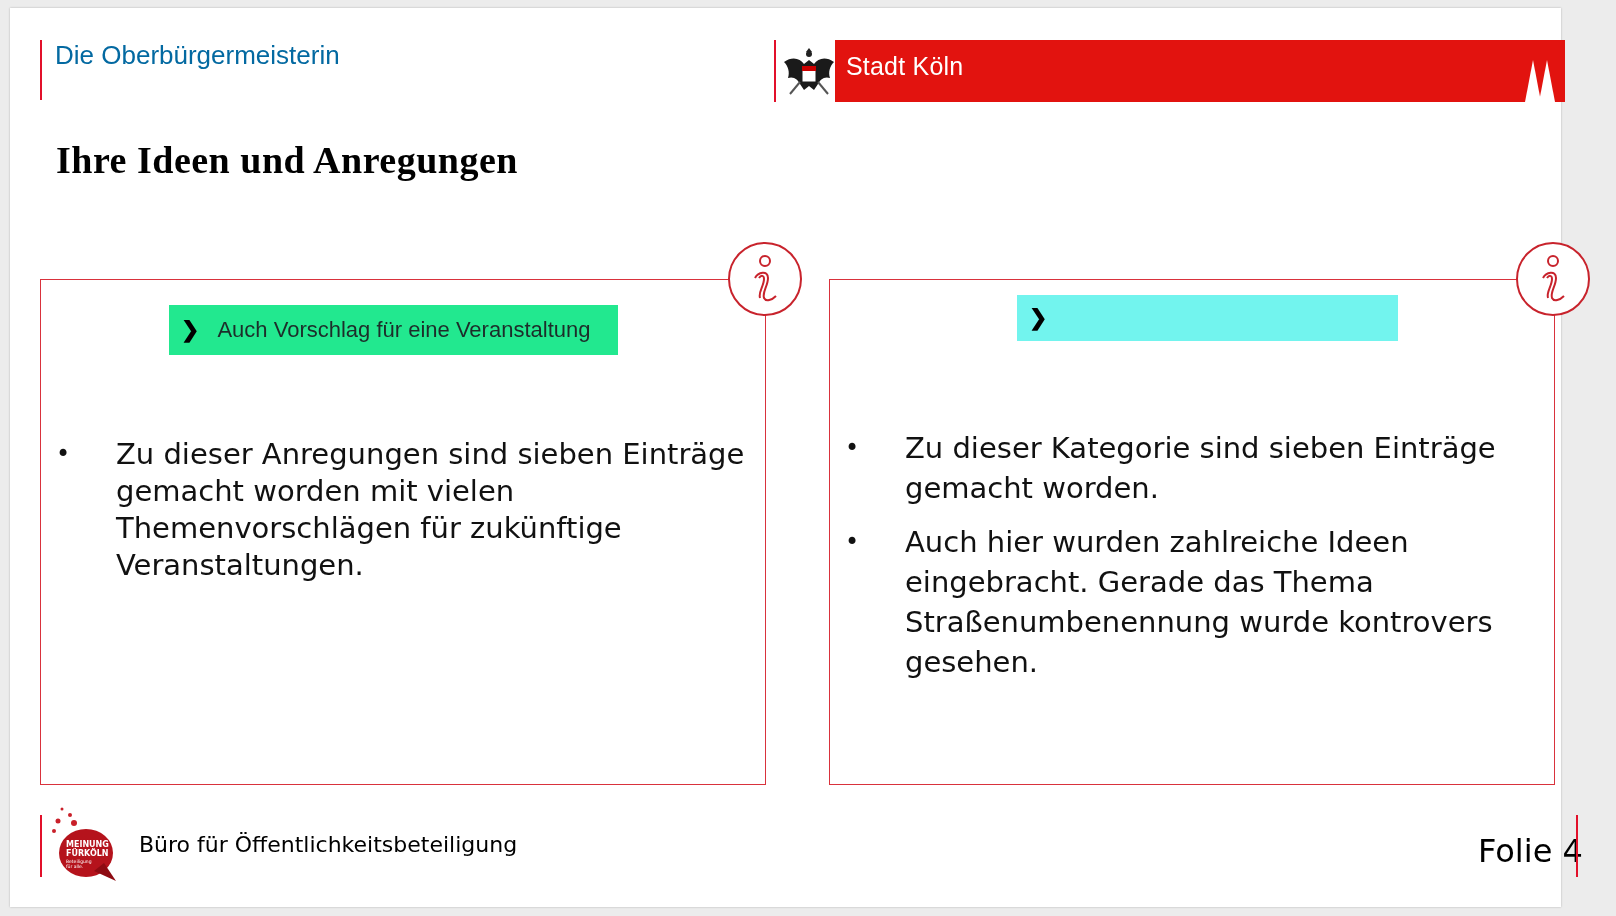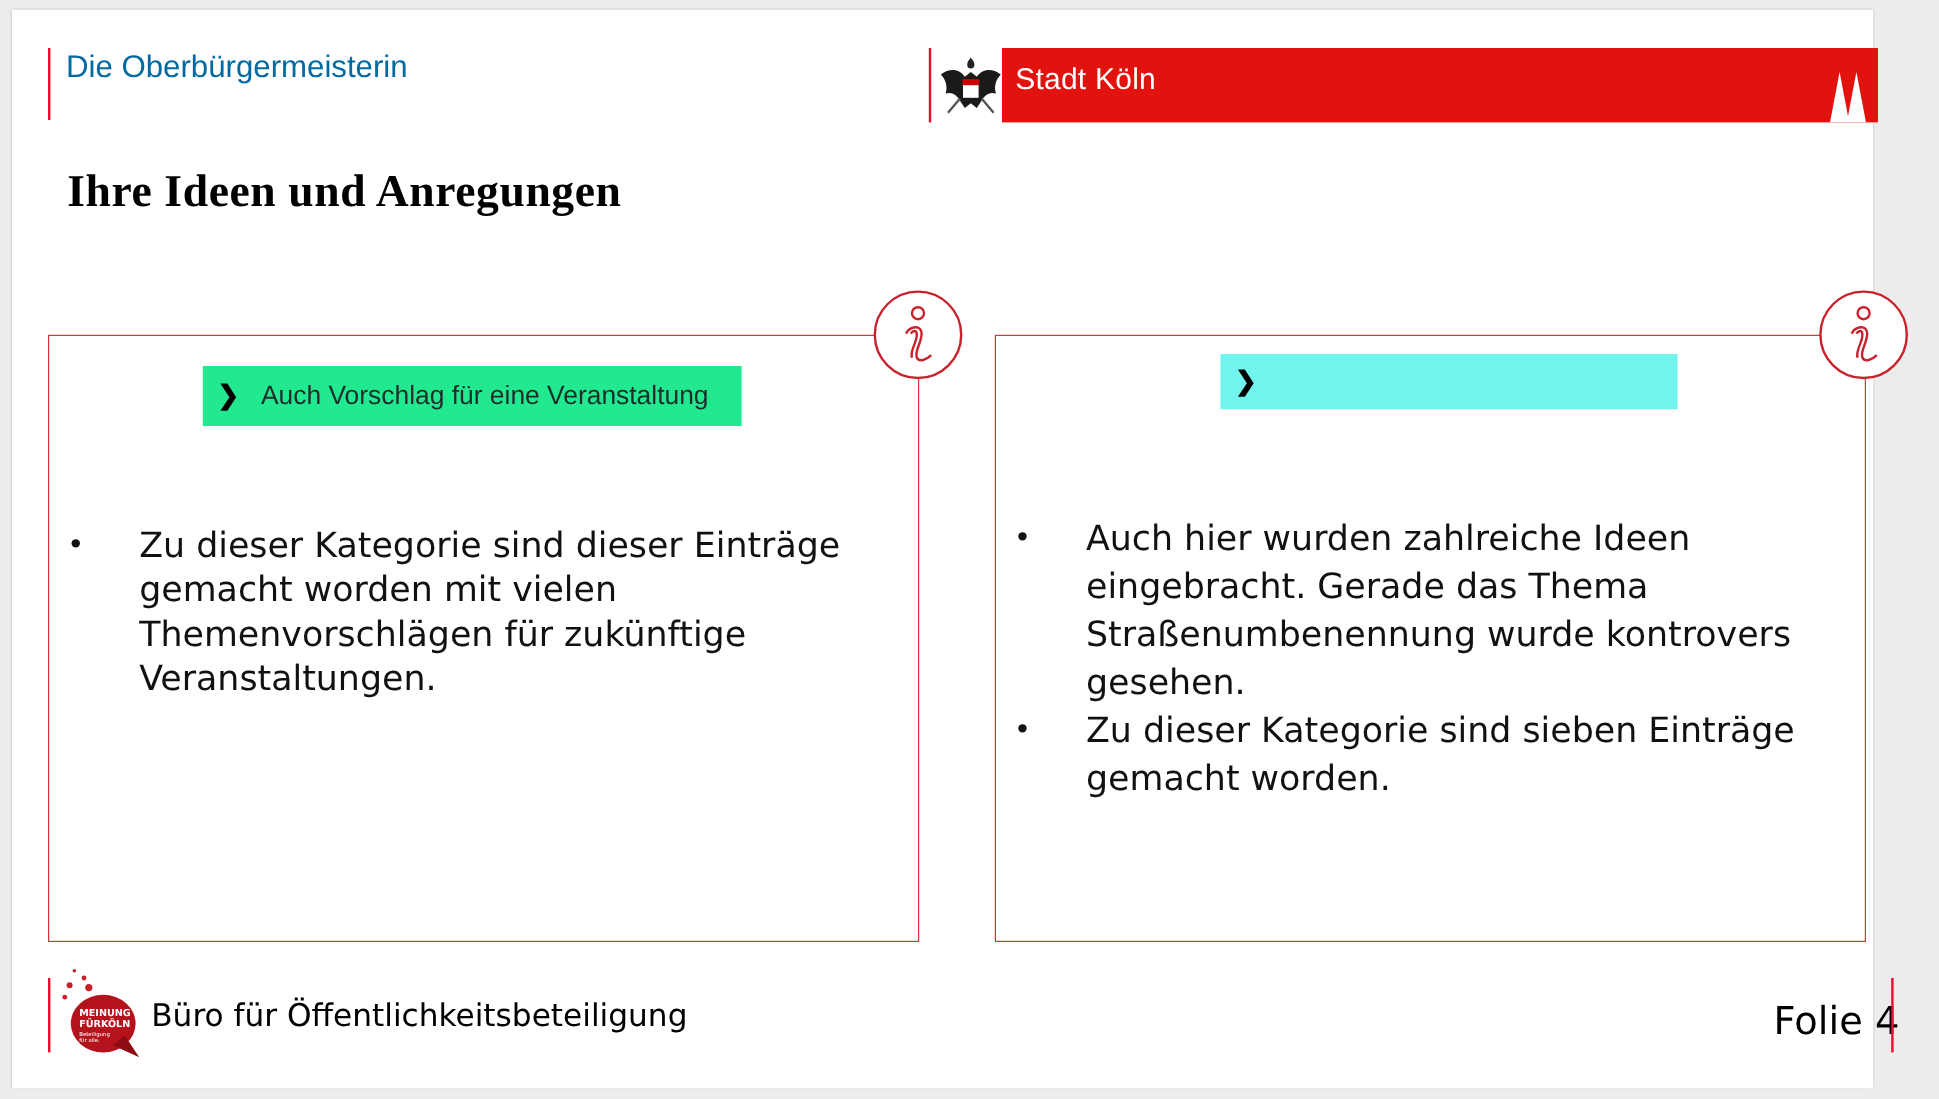--- a/index.html
+++ b/index.html
@@ -41,21 +41,21 @@
   .tag .chev { font-weight: bold; font-size: 22px; margin: 0 18px 0 12px; color: #000; }
   ul.bullets { position: absolute; margin: 0; padding: 0; list-style: none; }
   ul.bullets li {
     position: relative; padding-left: 60px; font-family: "DejaVu Sans", sans-serif;
     font-size: 29px; line-height: 37px; color: #111;
   }
   ul.bullets li::before {
     content: "•"; position: absolute; left: 0; top: 0; font-size: 24px;
   }
   .footer-text {
-    position: absolute; left: 126px; top: 832px; font-family: "DejaVu Sans", sans-serif; font-size: 26px;
+    position: absolute; left: 139px; top: 832px; font-family: "DejaVu Sans", sans-serif; font-size: 22px;
   }
   .folie {
     position: absolute; left: 1478px; top: 832px; font-family: "DejaVu Sans", sans-serif; font-size: 32px;
   }
   .logo { position: absolute; left: 50px; top: 805px; width: 68px; height: 78px; }
 </style>
 </head>
 <body>
 
 <div class="slide"></div>
@@ -88,37 +88,37 @@
     <circle cx="35" cy="17" r="5" fill="none" stroke="#c8232c" stroke-width="2"></circle>
     <path d="M25 34 C28 28 38 26 38 34 C38 42 32 48 34 54 C36 58 42 56 46 52" fill="none" stroke="#c8232c" stroke-width="2"></path>
     <path d="M29 34 C31 31 34 31 34 35 C34 42 28 48 30 54" fill="none" stroke="#c8232c" stroke-width="2"></path>
   </svg>
 </div>
 <div class="tag" style="left:169px; top:305px; width:449px; background:#22e88f;">
   <span class="chev">❯</span>
   <span>Auch Vorschlag für eine Veranstaltung</span>
 </div>
 <ul class="bullets" style="left:56px; top:436px; width:700px;">
-  <li style="margin-bottom:6px;">Zu dieser Kategorie sind dieser Einträge gemacht worden mit vielen Themenvorschlägen für zukünftige Veranstaltungen.</li>
+  <li style="margin-bottom:6px;">Zu dieser Anregungen sind sieben Einträge gemacht worden mit vielen Themenvorschlägen für zukünftige Veranstaltungen.</li>
 </ul>
 
 <div class="card" style="left:829px; top:279px; width:724px; height:504px;"></div>
 <div class="info" style="left:1516px; top:242px;">
   <svg width="70" height="70" viewBox="0 0 70 70">
     <circle cx="35" cy="17" r="5" fill="none" stroke="#c8232c" stroke-width="2"></circle>
     <path d="M25 34 C28 28 38 26 38 34 C38 42 32 48 34 54 C36 58 42 56 46 52" fill="none" stroke="#c8232c" stroke-width="2"></path>
     <path d="M29 34 C31 31 34 31 34 35 C34 42 28 48 30 54" fill="none" stroke="#c8232c" stroke-width="2"></path>
   </svg>
 </div>
 <div class="tag" style="left:1017px; top:295px; width:381px; height:46px; background:#72f4ee;">
   <span class="chev">❯</span>
 </div>
 <ul class="bullets" style="left:845px; top:428px; width:700px;">
+  <li style="margin-bottom:14px; line-height:40px;">Zu dieser Kategorie sind sieben Einträge gemacht worden.</li>
   <li style="line-height:40px;">Auch hier wurden zahlreiche Ideen eingebracht. Gerade das Thema Straßenumbenennung wurde kontrovers gesehen.</li>
-  <li style="margin-bottom:14px; line-height:40px;">Zu dieser Kategorie sind sieben Einträge gemacht worden.</li>
 </ul>
 
 <div class="vbar" style="left:40px; top:815px; height:62px;"></div>
 <svg class="logo" viewBox="0 0 68 78">
   <circle cx="12" cy="4" r="1.5" fill="#c9202a"></circle>
   <circle cx="20" cy="10" r="2" fill="#c9202a"></circle>
   <circle cx="8" cy="16" r="2.5" fill="#c9202a"></circle>
   <circle cx="24" cy="18" r="3" fill="#c9202a"></circle>
   <circle cx="4" cy="26" r="2" fill="#c9202a"></circle>
   <ellipse cx="36" cy="48" rx="27" ry="24" fill="#b5131c"></ellipse>

